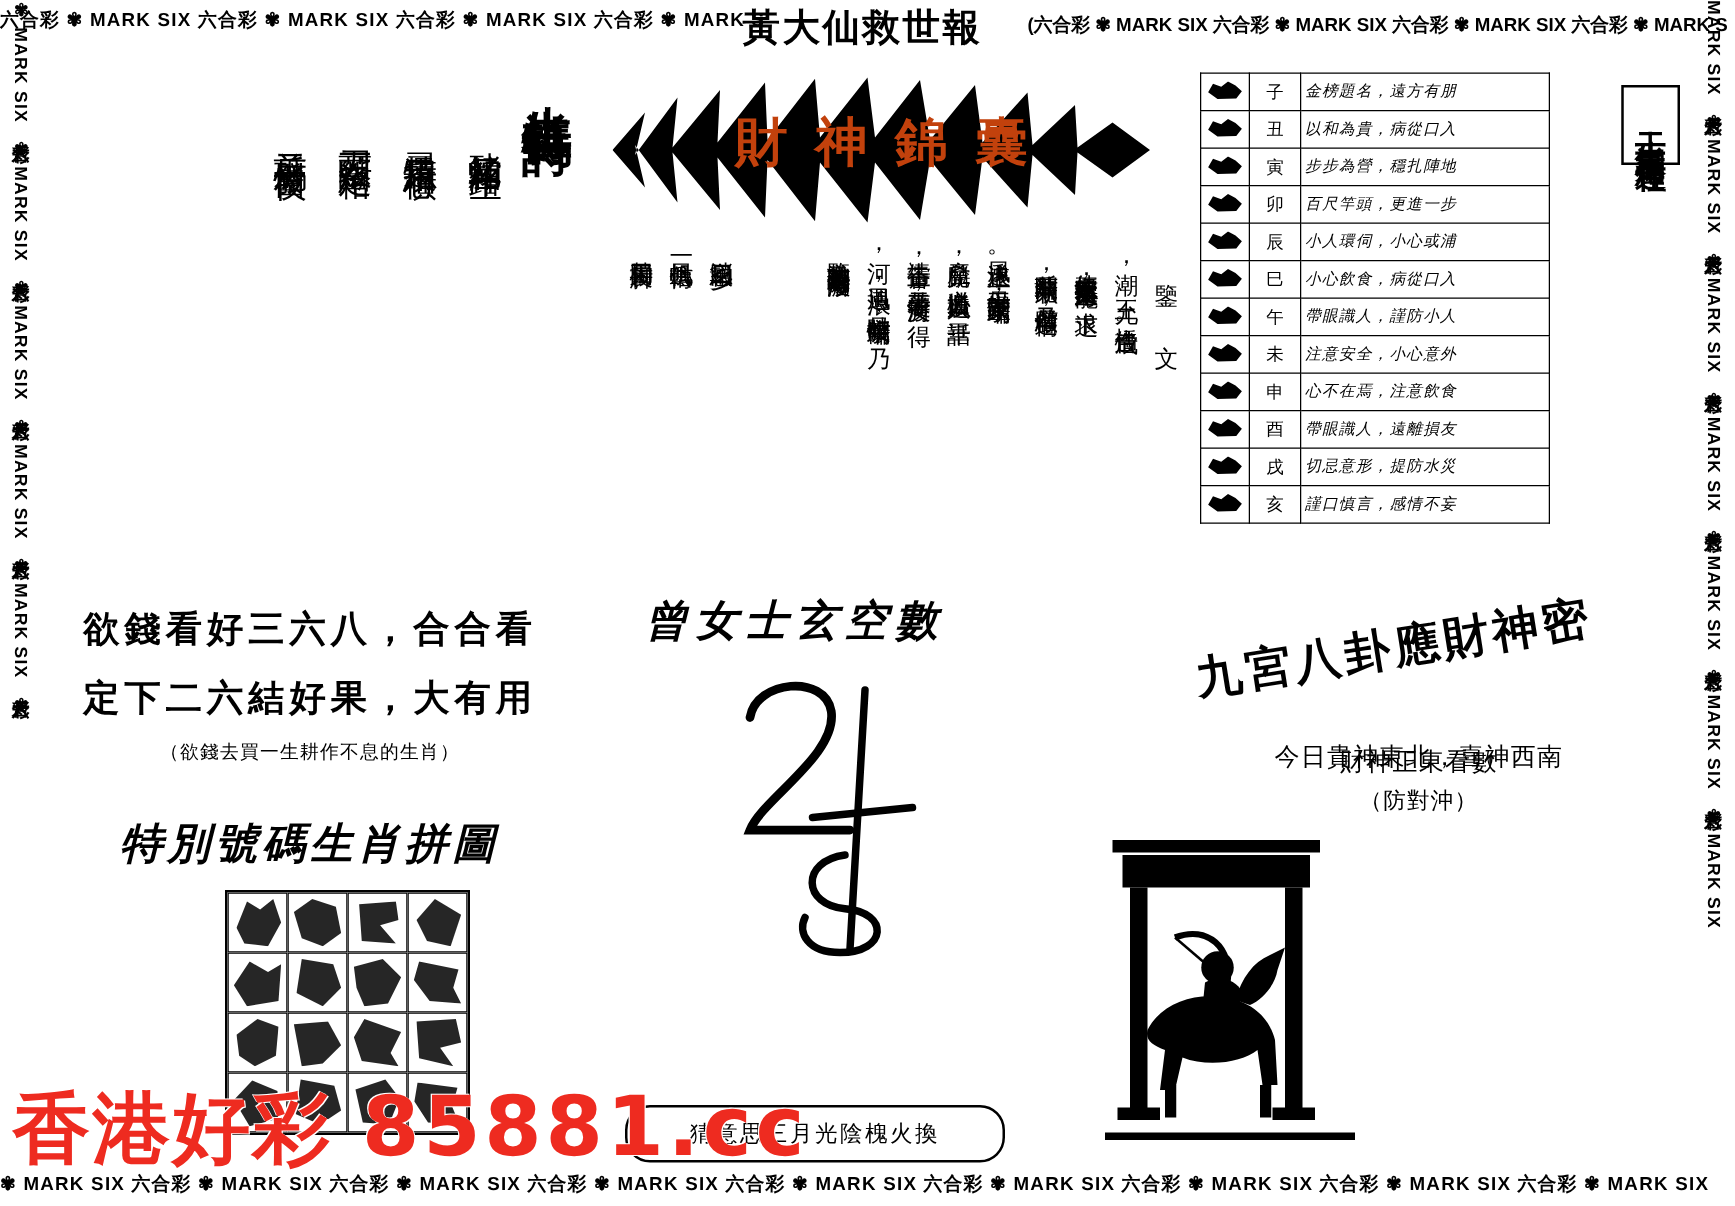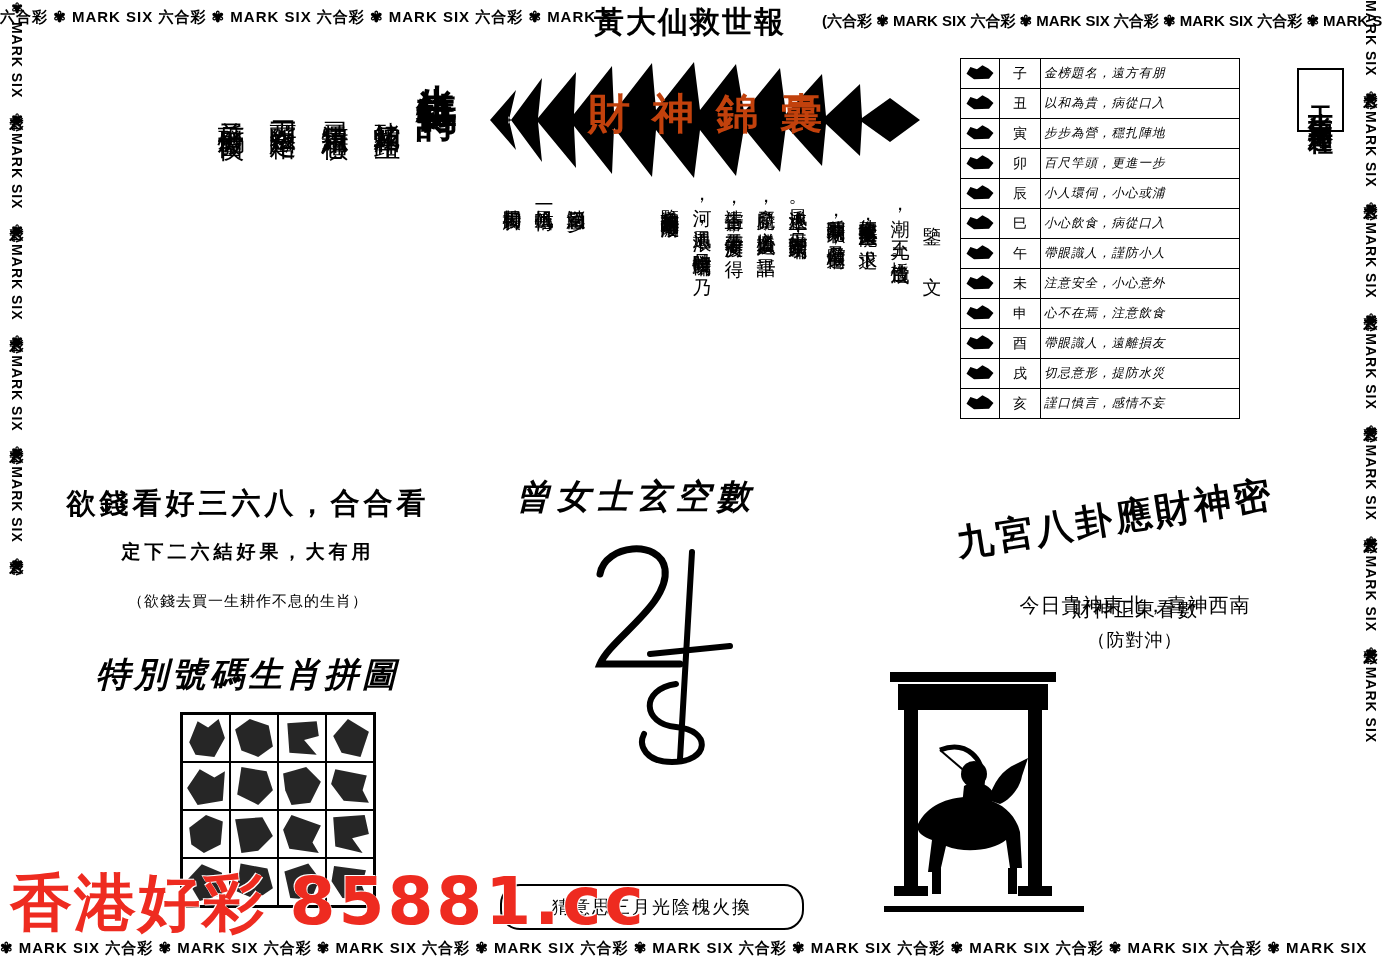--- a/index.html
+++ b/index.html
@@ -81,21 +81,21 @@
   }
 
   .couplet1{
     position:absolute;left:0;top:440px;width:420px;text-align:center;
     font-family:"DejaVu Serif","Liberation Serif",serif;
     font-size:29px;font-weight:bold;letter-spacing:4px;
   }
   .couplet2{
     position:absolute;left:0;top:495px;width:420px;text-align:center;
     font-family:Liberation Serif, serif;
-    font-size:19px;font-weight:bold;letter-spacing:4px;
+    font-size:29px;font-weight:bold;letter-spacing:4px;
   }
   .couplet-note{
     position:absolute;left:0;top:548px;width:420px;text-align:center;
     font-family:"DejaVu Serif","Liberation Serif",serif;
     font-size:15px;letter-spacing:1px;
   }
   .special-title{
     position:absolute;left:0;top:608px;width:420px;text-align:center;
     font-family:"DejaVu Serif","Liberation Serif",serif;
     font-size:34px;font-weight:bold;letter-spacing:4px;

